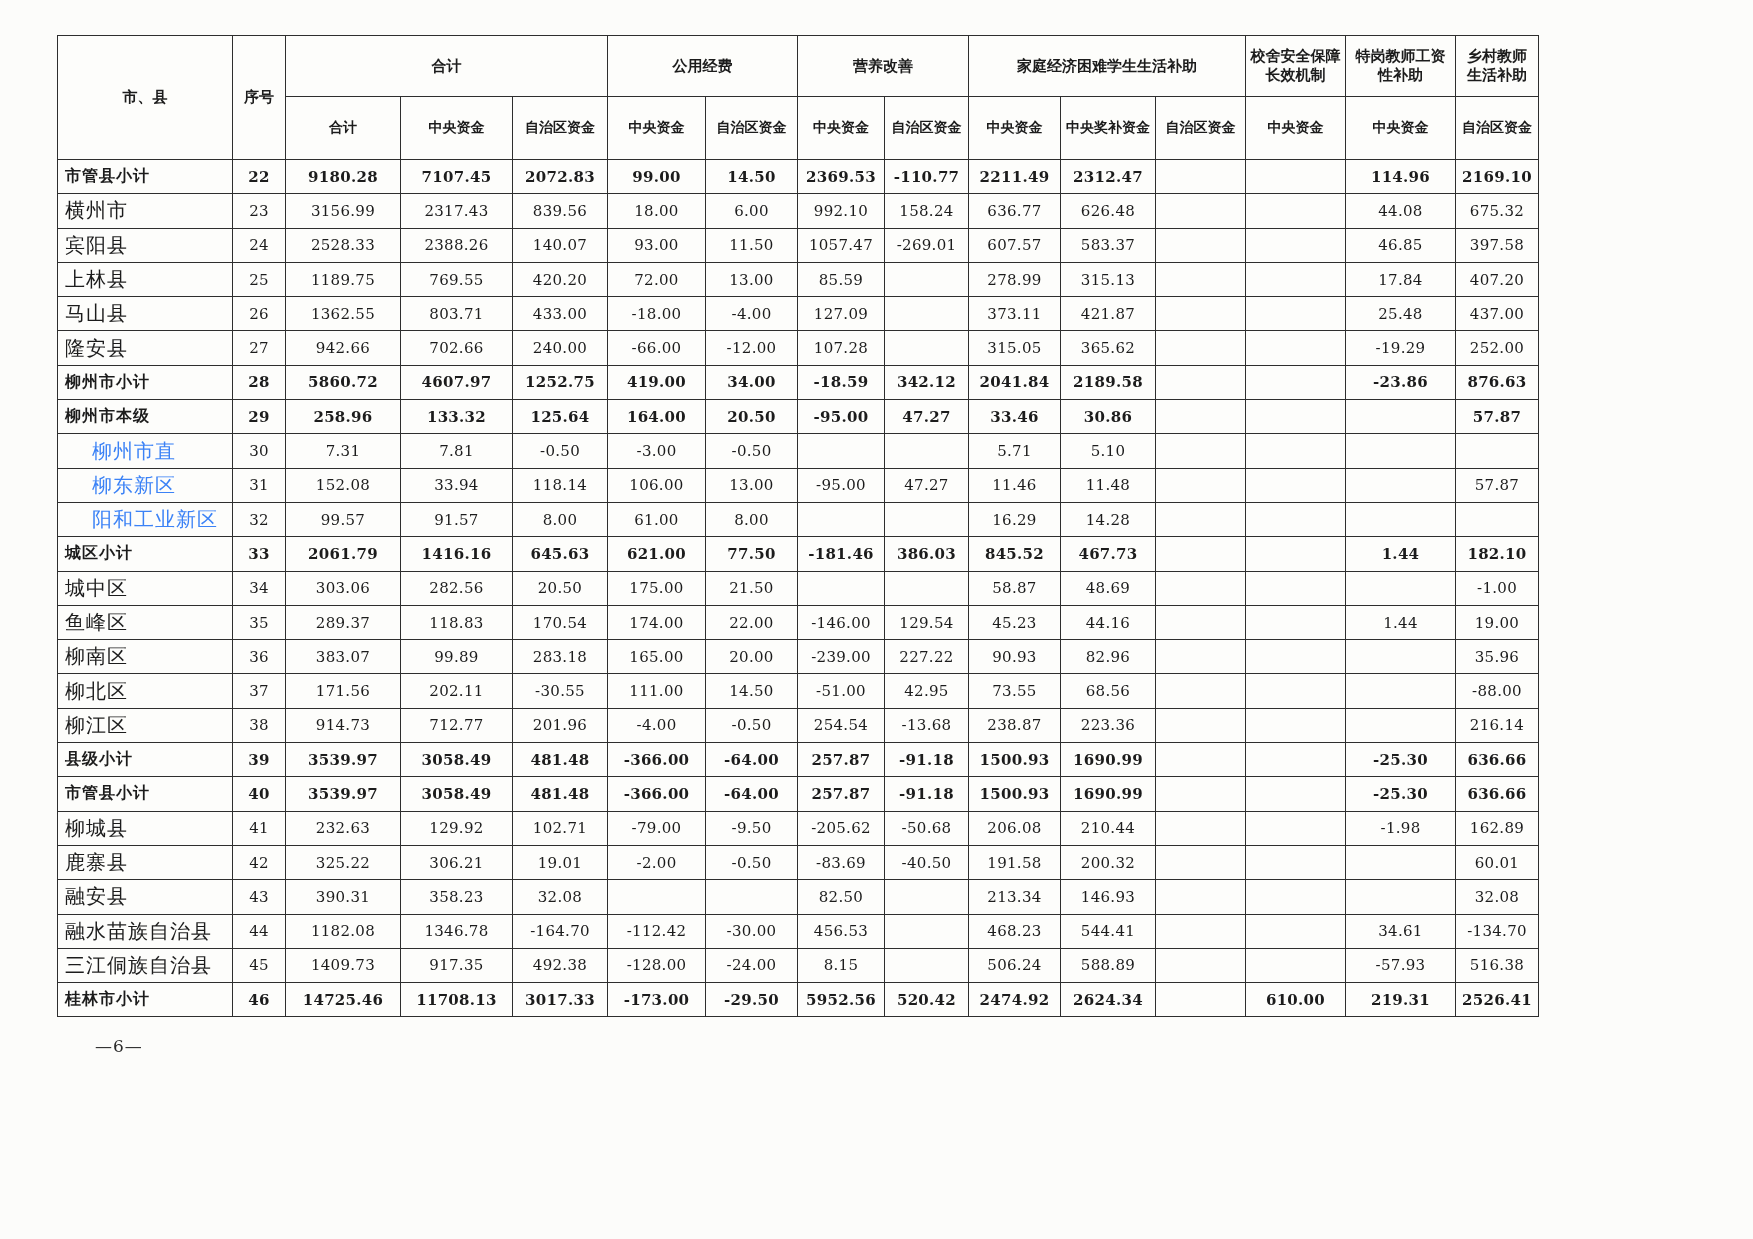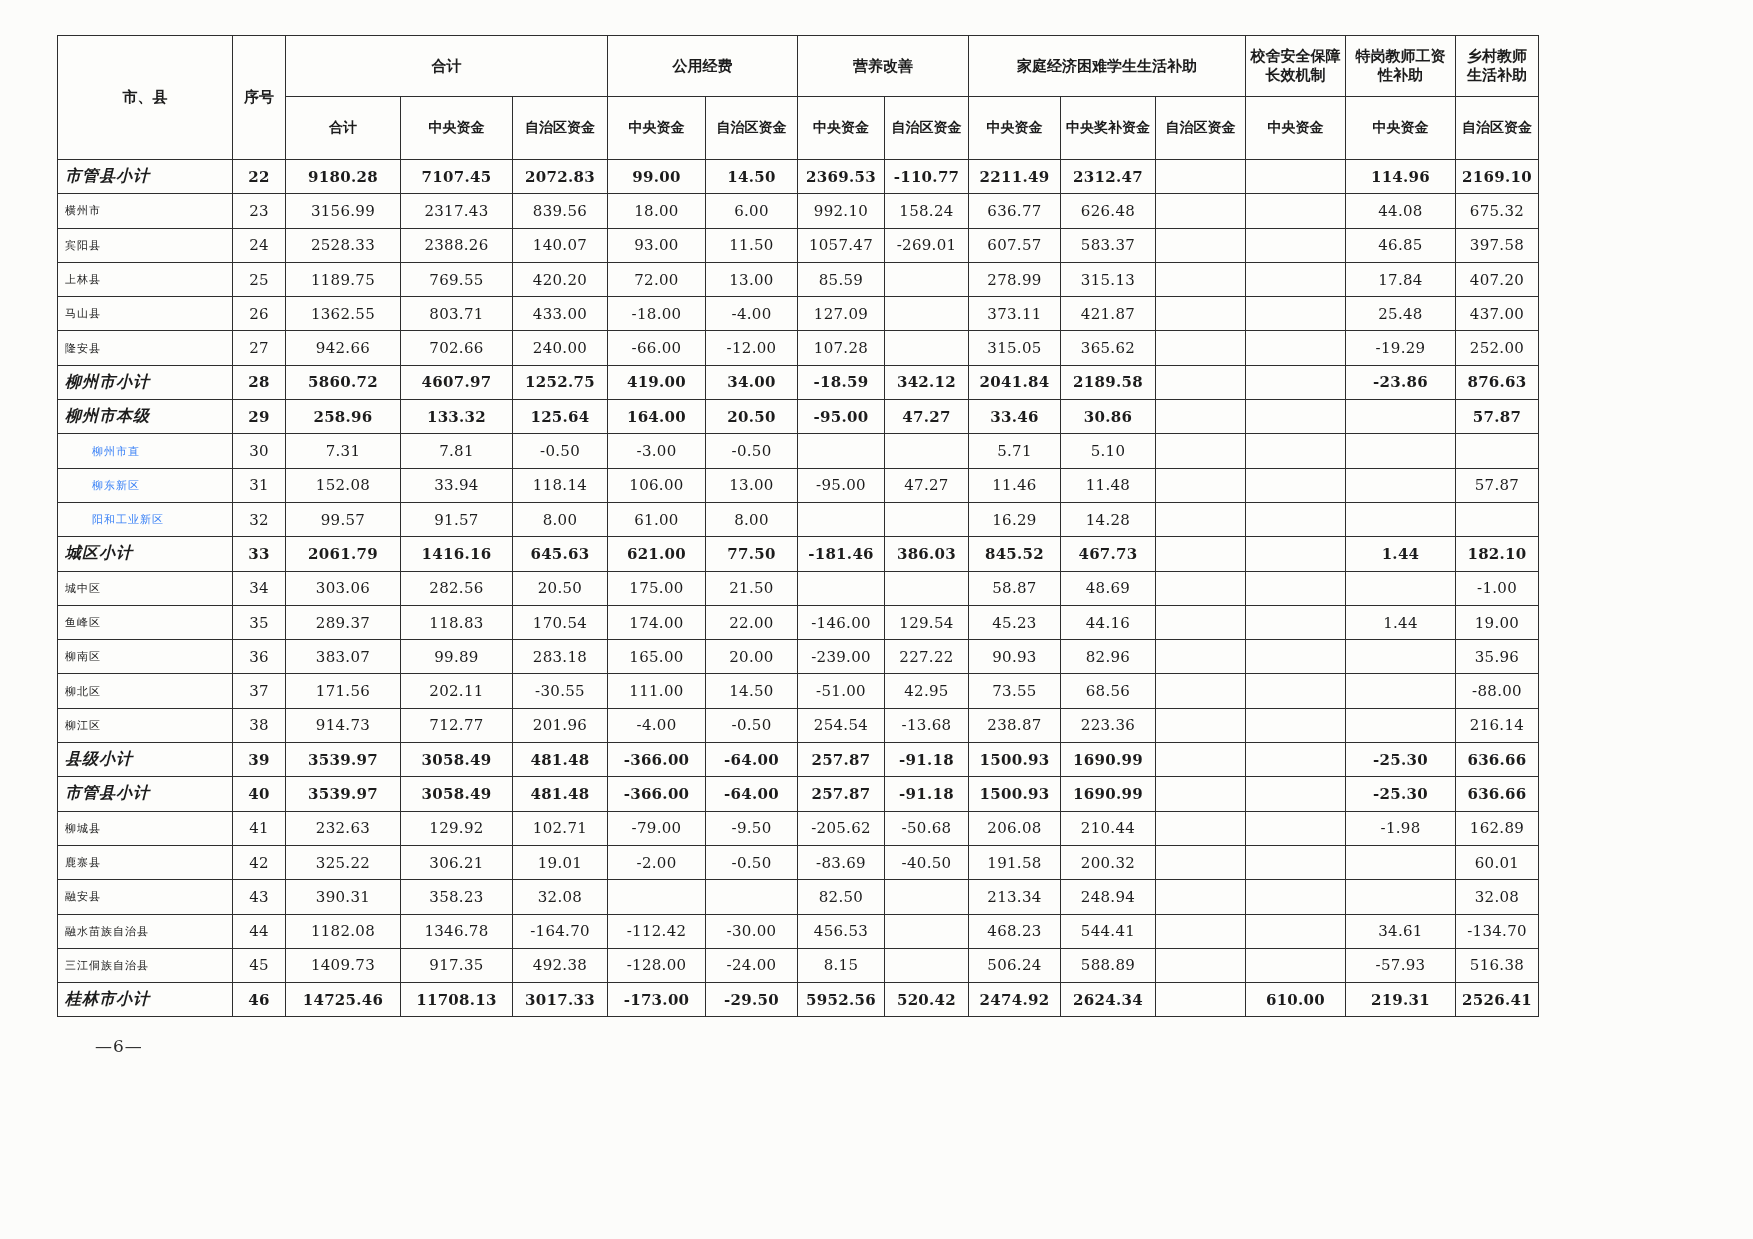--- a/index.html
+++ b/index.html
@@ -39,24 +39,24 @@
     vertical-align:middle;
     font-family:"DejaVu Serif","Liberation Serif",serif;
     letter-spacing:0.3px;
     white-space:nowrap;
   }
   tbody td.region{
     text-align:left;
     padding-left:7px;
     font-family:"DejaVu Sans","Liberation Sans",sans-serif;
     letter-spacing:1px;
-    font-size:11px;
+    font-size:20px;
   }
   tbody tr.bold td{font-weight:bold;}
-  tbody tr.bold td.region{font-size:16px;font-style:italic;}
+  tbody tr.bold td.region{font-size:16px;}
   tbody td.region.indent{padding-left:34px;color:#3b82f6;}
   .page-footer{
     position:absolute;left:95px;top:1036px;
     font-size:17px;color:#2a2a2a;
     font-family:"DejaVu Serif","Liberation Serif",serif;
     letter-spacing:1px;
   }
 </style>
 </head>
 <body>
@@ -471,21 +471,21 @@
           <td class="region">融安县</td>
           <td>43</td>
           <td>390.31</td>
           <td>358.23</td>
           <td>32.08</td>
           <td></td>
           <td></td>
           <td>82.50</td>
           <td></td>
           <td>213.34</td>
-          <td>248.94</td>
+          <td>146.93</td>
           <td></td>
           <td></td>
           <td></td>
           <td>32.08</td>
         </tr>
         <tr>
           <td class="region">融水苗族自治县</td>
           <td>44</td>
           <td>1182.08</td>
           <td>1346.78</td>

